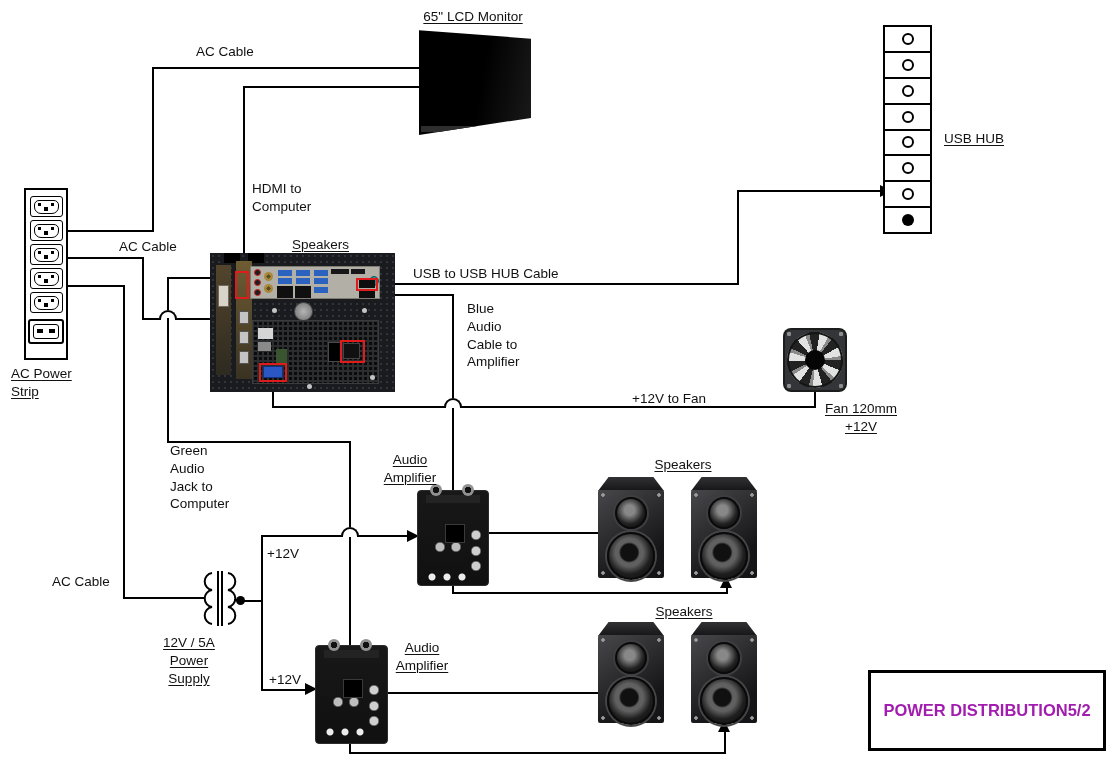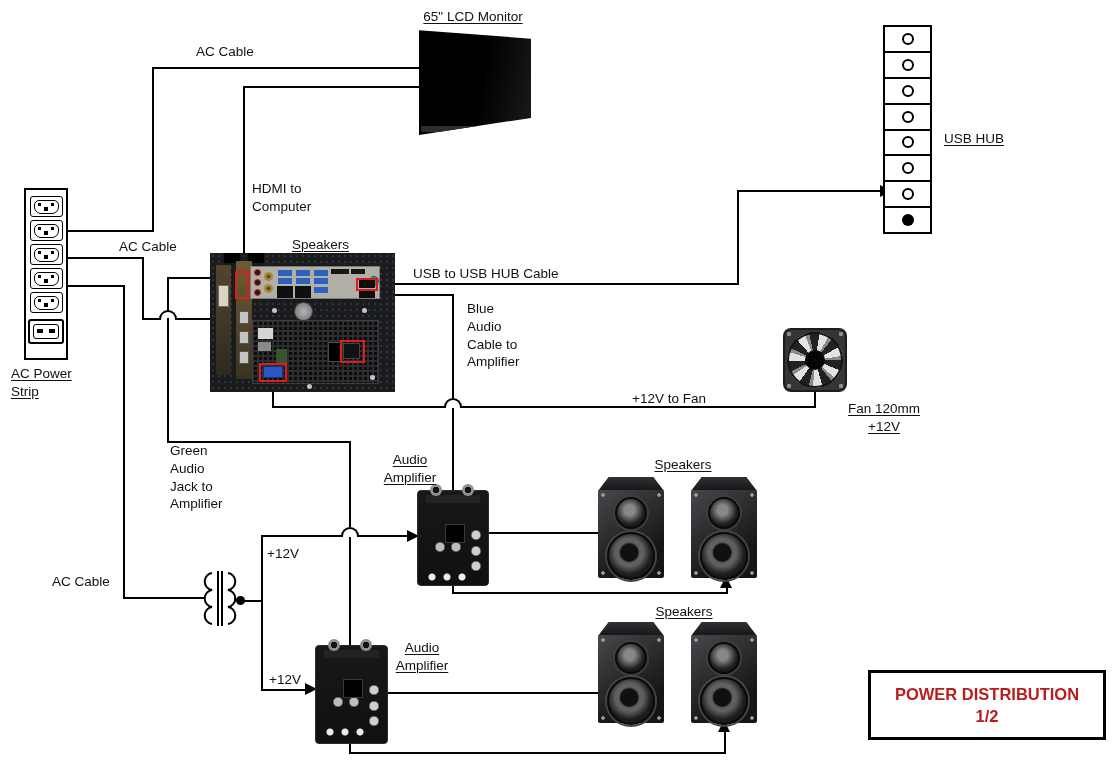--- a/index.html
+++ b/index.html
@@ -111,23 +111,23 @@
                         linear-gradient(145deg,#48484c,#151517 75%);}
   .tw{position:absolute;left:50%;transform:translateX(-50%);top:7px;width:28px;height:28px;border-radius:50%;
       border:2px solid #0a0a0a;box-shadow:0 0 0 2px #3e3e40;
       background:radial-gradient(circle at 45% 40%,#888 0 22%,#222 60%,#000);}
   .wf{position:absolute;left:50%;transform:translateX(-50%);top:42px;width:44px;height:44px;border-radius:50%;
       border:2px solid #0a0a0a;box-shadow:0 0 0 2px #464648;
       background:radial-gradient(circle at 46% 42%,#101010 0 24%,#606060 30% 40%,#1e1e1e 62%,#0a0a0a);}
   
   .xfmr{position:absolute;left:199px;top:567px;}
   
-  .tblock{position:absolute;left:868px;top:670px;width:238px;height:70px;border:3px solid #000;box-sizing:border-box;
-      display:flex;flex-direction:column;align-items:center;justify-content:center;
-      font-weight:bold;font-size:16.5px;line-height:1.35;color:#b91c1c;}
+  .tblock{position:absolute;left:868px;top:670px;width:238px;height:81px;border:3px solid #000;box-sizing:border-box;
+      display:flex;flex-direction:row;align-items:center;justify-content:center;
+      font-weight:bold;font-size:16.5px;line-height:1.35;color:#a21caf;}
 </style>
 </head>
 <body>
 
 <div id="canvas">
 
   <div>
     <i class="w" style="left:50px;top:230px;width:103px;height:2px"></i>
     <i class="w" style="left:152px;top:67px;width:2px;height:165px"></i>
     <i class="w" style="left:152px;top:67px;width:268px;height:2px"></i>
@@ -359,33 +359,36 @@
   <div class="lbl ul ctr" style="left:283px;top:236px;width:75px">Speakers</div>
   <div class="lbl" style="left:413px;top:265px">USB to USB HUB Cable</div>
   <div class="lbl ul" style="left:944px;top:130px">USB HUB</div>
   <div class="lbl" style="left:467px;top:300px">Blue
 Audio
 Cable to
 Amplifier</div>
   <div class="lbl" style="left:170px;top:442px">Green
 Audio
 Jack to
-Amplifier</div>
+Computer</div>
   <div class="lbl" style="left:632px;top:390px">+12V to Fan</div>
-  <div class="lbl ul ctr" style="left:839px;top:400px;width:90px">Fan 120mm
+  <div class="lbl ul ctr" style="left:816px;top:400px;width:90px">Fan 120mm
 +12V</div>
   <div class="lbl ul ctr" style="left:370px;top:451px;width:80px">Audio
 Amplifier</div>
   <div class="lbl ul ctr" style="left:382px;top:639px;width:80px">Audio
 Amplifier</div>
   <div class="lbl ul ctr" style="left:643px;top:456px;width:80px">Speakers</div>
   <div class="lbl ul ctr" style="left:643px;top:603px;width:82px">Speakers</div>
+  <div class="lbl ul ctr" style="left:150px;top:634px;width:78px">12V / 5A
+Power
+Supply</div>
   <div class="lbl" style="left:267px;top:545px">+12V</div>
   <div class="lbl" style="left:269px;top:671px">+12V</div>
   <div class="lbl ul" style="left:11px;top:365px">AC Power
 Strip</div>
 
   <div class="tblock">
     <div>POWER DISTRIBUTION</div>
-    <div>1/2</div>
+    <div>5/2</div>
   </div>
 
 </div>
 
 </body></html>

